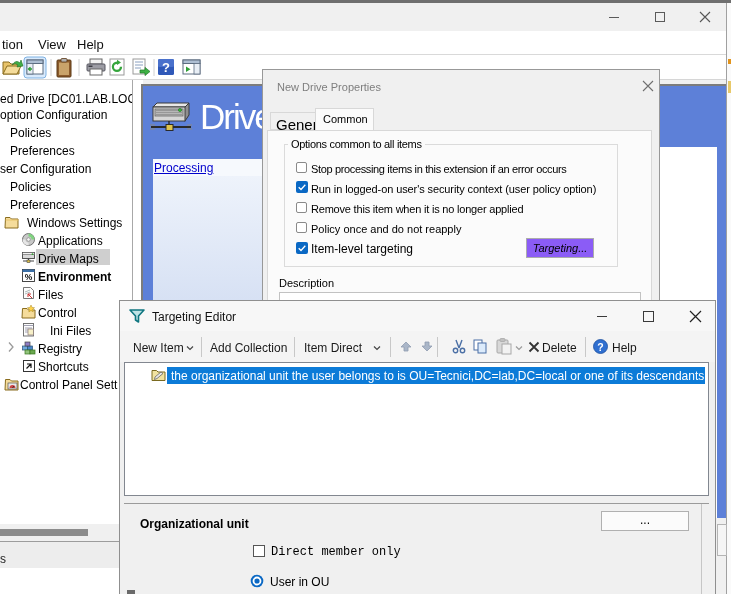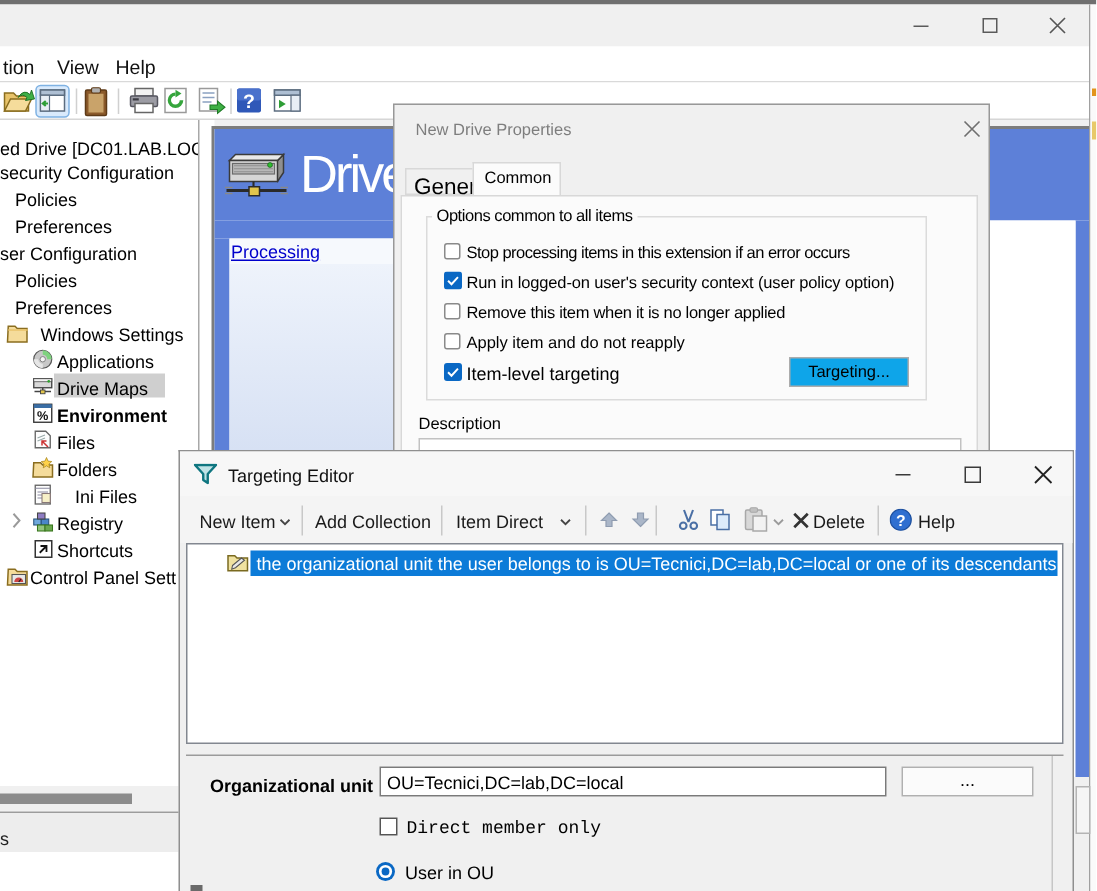--- a/index.html
+++ b/index.html
@@ -91,32 +91,32 @@
       <rect x="11" y="3.5" width="6" height="10.5" fill="#e8eef5" stroke="#5c6d80" stroke-width="0.8"></rect>
       <path d="M3 6.5 l4.5 2.8 -4.5 2.8 z" fill="#2e9e36"></path>
     </g>
   </svg>
 
   <div class="abs" style="left:0;top:80px;width:133px;height:444px;background:#fff;"></div>
   <div class="abs" style="left:132px;top:80px;width:1px;height:514px;background:#a8a8a8;"></div>
   <div id="tree" class="abs" style="left:0;top:80px;width:132px;height:444px;overflow:hidden;">
     <div class="abs" style="left:36px;top:169px;width:74px;height:16px;background:#cfcfcf;"></div>
     <div class="abs t12" style="left:0;top:12px;">ed Drive [DC01.LAB.LOCA</div>
-    <div class="abs t12" style="left:0;top:28px;">security Configuration</div>
+    <div class="abs t12" style="left:0;top:28px;">option Configuration</div>
     <div class="abs t12" style="left:10px;top:46px;">Policies</div>
     <div class="abs t12" style="left:10px;top:64px;">Preferences</div>
     <div class="abs t12" style="left:0;top:82px;">ser Configuration</div>
     <div class="abs t12" style="left:10px;top:100px;">Policies</div>
     <div class="abs t12" style="left:10px;top:118px;">Preferences</div>
     <div class="abs t12" style="left:27px;top:136px;">Windows Settings</div>
     <div class="abs t12" style="left:38px;top:154px;">Applications</div>
     <div class="abs t12" style="left:38px;top:172px;">Drive Maps</div>
     <div class="abs t12" style="left:38px;top:190px;font-weight:bold;">Environment</div>
     <div class="abs t12" style="left:38px;top:208px;">Files</div>
-    <div class="abs t12" style="left:38px;top:226px;">Folders</div>
+    <div class="abs t12" style="left:38px;top:226px;">Control</div>
     <div class="abs t12" style="left:38px;top:244px;margin-left:12px;">Ini Files</div>
     <div class="abs t12" style="left:38px;top:262px;">Registry</div>
     <div class="abs t12" style="left:38px;top:280px;">Shortcuts</div>
     <div class="abs t12" style="left:20px;top:298px;">Control Panel Sett</div>
     <svg class="abs" style="left:0;top:0;" width="132" height="444" viewBox="0 0 132 444">
 
       <g transform="translate(5,135)">
         <path d="M0.5 2.5 h4.5 l1.5 1.5 h6.5 v9 h-13 z" fill="#f5dc9b" stroke="#8a6d1f" stroke-width="1"></path>
         <path d="M0.5 5 h13" stroke="#e8c36a" stroke-width="1"></path>
       </g>
@@ -254,29 +254,29 @@
           <rect x="0" y="0" width="0" height="0"></rect>
         </svg>
         <svg class="abs" style="left:33px;top:111px;" width="12" height="12" viewBox="0 0 12 12">
           <rect x="0" y="0" width="12" height="12" rx="2" fill="#0a68c4"></rect>
           <path d="M2.7 6.2 l2.3 2.3 4.3 -4.7" stroke="#fff" stroke-width="1.3" fill="none"></path>
         </svg>
       <div class="abs" style="left:48px;top:113px;font-size:11px;letter-spacing:-0.1px;white-space:nowrap;">Run in logged-on user's security context (user policy option)</div>
       <div class="abs" style="left:33px;top:132px;width:11px;height:11px;background:#fff;border:1px solid #8a8a8a;border-radius:2px;"></div>
       <div class="abs" style="left:48px;top:133px;font-size:11px;letter-spacing:-0.2px;white-space:nowrap;">Remove this item when it is no longer applied</div>
       <div class="abs" style="left:33px;top:152px;width:11px;height:11px;background:#fff;border:1px solid #8a8a8a;border-radius:2px;"></div>
-      <div class="abs" style="left:48px;top:153px;font-size:11px;white-space:nowrap;">Apply item and do not reapply</div>
+      <div class="abs" style="left:48px;top:153px;font-size:11px;white-space:nowrap;">Policy once and do not reapply</div>
       <svg class="abs" style="left:33px;top:172px;" width="12" height="12" viewBox="0 0 12 12">
           <rect x="0" y="0" width="12" height="12" rx="2" fill="#0a68c4"></rect>
           <path d="M2.7 6.2 l2.3 2.3 4.3 -4.7" stroke="#fff" stroke-width="1.3" fill="none"></path>
         </svg>
       <div class="abs" style="left:48px;top:172px;font-size:12px;white-space:nowrap;">Item-level targeting</div>
     </div>
 
-    <div class="abs" style="left:263px;top:168px;width:80px;height:20px;background:#0ea5e9;border:1px solid #acacac;text-align:center;"><span style="font-size:11px;line-height:18px;">Targeting...</span></div>
+    <div class="abs" style="left:263px;top:168px;width:68px;height:20px;background:#8b5cf6;border:1px solid #acacac;text-align:center;font-style:italic;"><span style="font-size:11px;line-height:18px;">Targeting...</span></div>
 
     <div class="abs" style="left:16px;top:207px;font-size:11px;white-space:nowrap;">Description</div>
     <div class="abs" style="left:16px;top:222px;width:362px;height:50px;background:#fff;border:1px solid #c2c2c2;"></div>
   </div>
 
   <div id="te" class="abs" style="left:119px;top:300px;width:597px;height:294px;background:#f0f0f0;border:1px solid #8f8f8f;border-bottom:none;">
 
     <div class="abs" style="left:0;top:0;width:595px;height:30px;background:#f7f7f7;"></div>
     <svg id="funnel" class="abs" style="left:9px;top:8px;" width="16" height="14" viewBox="0 0 16 14">
       <path d="M1 1 h14 l-5.5 6 v6 l-3 -2 v-4 z" fill="#bfe3e6" stroke="#0f7680" stroke-width="1.6" stroke-linejoin="round"></path>
@@ -349,23 +349,20 @@
       <svg class="abs" style="left:31px;top:67px;" width="15" height="14" viewBox="0 0 15 14">
         <path d="M1 2.5 h4.5 l1.5 1.5 h7 v8.5 h-13 z" fill="#f0e2a0" stroke="#7a6a20" stroke-width="1"></path>
         <path d="M4 9 l6 -5 2 1.5 -6 5 -2.5 1 z" fill="#e8e8e8" stroke="#555" stroke-width="0.7"></path>
       </svg>
       <div class="abs" style="left:47px;top:66px;width:538px;height:17px;background:#0c7bd8;"></div>
       <div class="abs" style="left:51px;top:68px;font-size:12px;color:#fff;white-space:nowrap;">the organizational unit the user belongs to is OU=Tecnici,DC=lab,DC=local or one of its descendants</div>
     </div>
 
     <div class="abs" style="left:4px;top:202px;width:585px;height:92px;background:#f0f0f0;border-top:1px solid #9b9b9b;"></div>
     <div class="abs t12" style="left:20px;top:216px;font-weight:bold;">Organizational unit</div>
-    <div class="abs" style="left:133px;top:210px;width:338px;height:20px;background:#fff;border:1px solid #7a7a7a;">
-        <span class="t12" style="position:absolute;left:4px;top:3px;">OU=Tecnici,DC=lab,DC=local</span>
-      </div>
     <div class="abs" style="left:481px;top:210px;width:88px;height:20px;background:#fbfbfb;border:1px solid #b0b0b0;text-align:center;"><span style="font-size:12px;line-height:16px;">...</span></div>
     <div class="abs" style="left:133px;top:244px;width:12px;height:12px;background:#fff;border:1px solid #555;"></div>
     <div class="abs t12" style="left:151px;top:244px;font-family:Liberation Mono, monospace;">Direct member only</div>
     <svg id="radio" class="abs" style="left:130px;top:273px;" width="14" height="14" viewBox="0 0 14 14">
       <circle cx="7" cy="7" r="6.3" fill="#0a68c4"></circle>
       <circle cx="7" cy="7" r="4.4" fill="#fff"></circle>
       <circle cx="7" cy="7" r="2.6" fill="#0a68c4"></circle>
     </svg>
     <div class="abs t12" style="left:150px;top:274px;">User in OU</div>
     <div class="abs" style="left:7px;top:289px;width:8px;height:5px;background:#6a6a6a;"></div>

